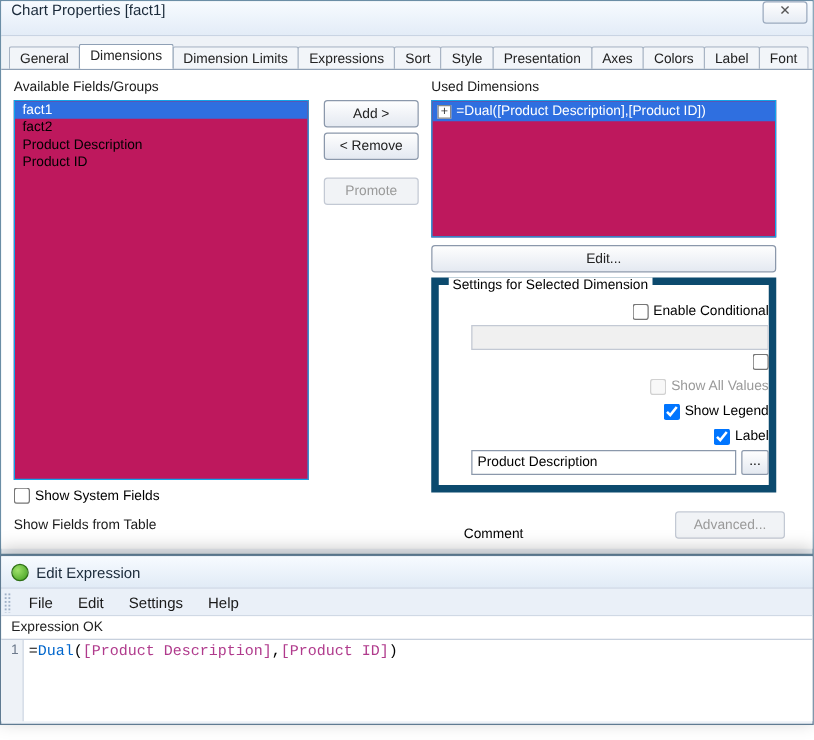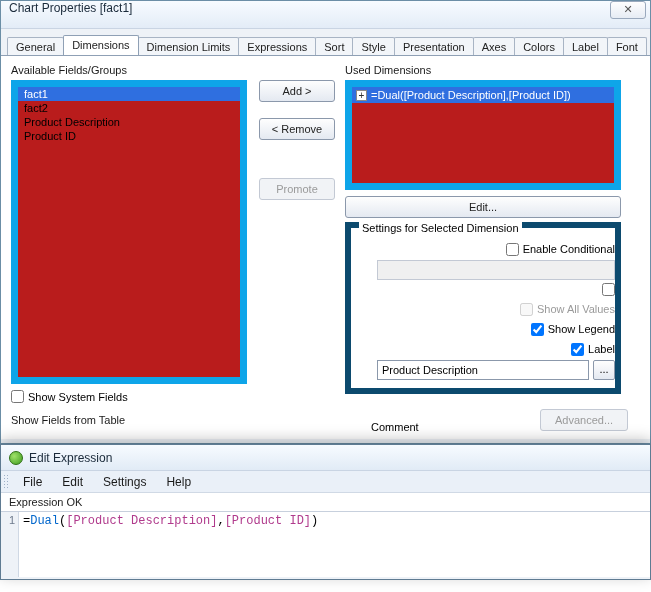--- a/index.html
+++ b/index.html
@@ -77,43 +77,43 @@
     height: calc(100% - 28px - 30px);
     position: relative;
     padding: 8px 10px;
   }
   .section-label {
     font-size: 11px;
     color: #1a1a1a;
     margin-bottom: 2px;
   }
   .listbox {
-    border: 7px solid #0ea5e9;
-    background: #b91c1c;
+    border: 1px solid #0ea5e9;
+    background: #be185d;
     overflow: auto;
   }
   .list-avail {
     position: absolute;
     left: 10px; top: 24px;
     width: 236px; height: 304px;
   }
   .list-item {
     padding: 1px 6px;
     font-size: 11px;
     white-space: nowrap;
   }
   .list-item.selected { background: #2f6fe0; color: #fff; }
   
   .midbtns {
     position: absolute;
     left: 258px; top: 24px;
     width: 76px;
     display: flex;
     flex-direction: column;
-    gap: 16px;
+    gap: 4px;
   }
   button.std {
     font-family: inherit;
     font-size: 11px;
     padding: 2px 4px;
     border: 1px solid #8b98ab;
     border-radius: 3px;
     background: linear-gradient(#fefefe,#e4e9f1);
     color: #222;
     height: 22px;

